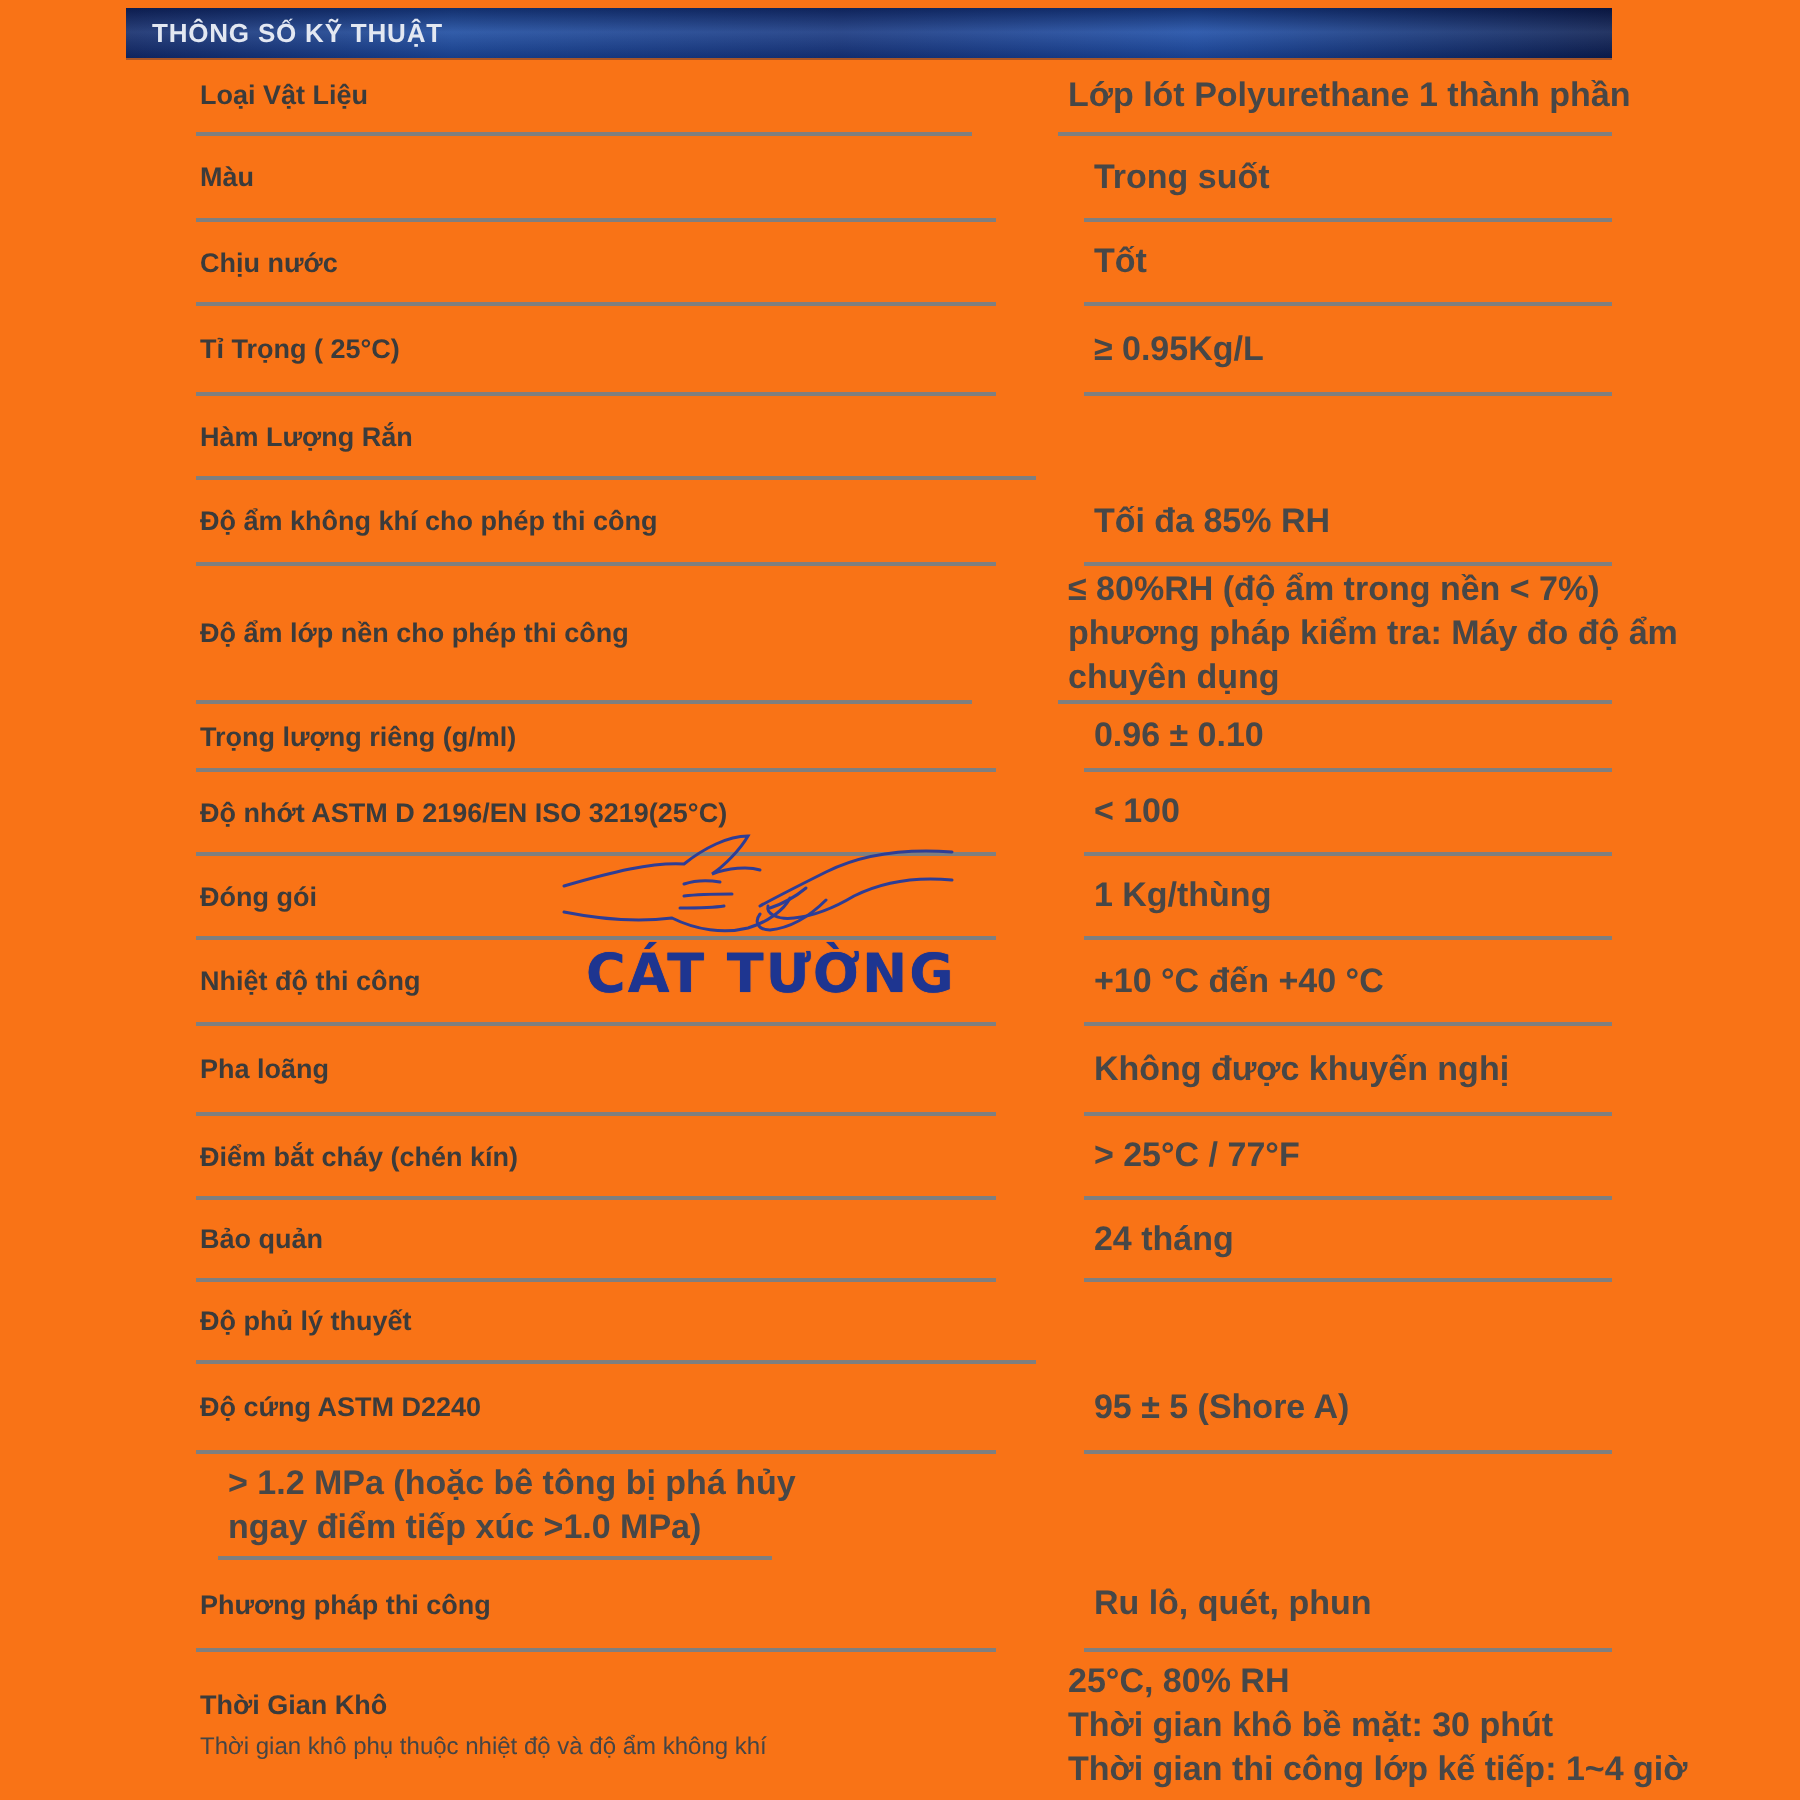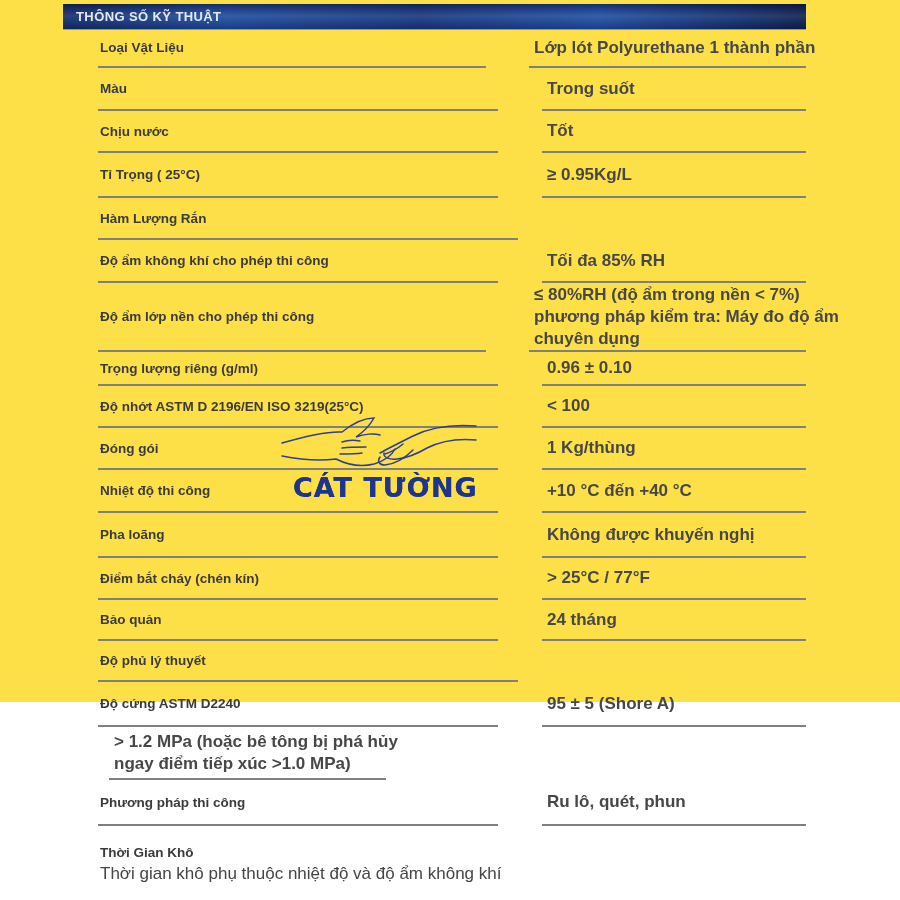--- a/index.html
+++ b/index.html
@@ -1,21 +1,21 @@
 <!DOCTYPE html>
 <html><head>
 <meta charset="utf-8">
 <style>
   html,body{margin:0;padding:0;background:#ffffff;}
   body{
     width:900px;height:900px;overflow:hidden;
     font-family:"Liberation Sans","DejaVu Sans",sans-serif;
     -webkit-font-smoothing:antialiased;
   }
-  .sheet{position:relative;width:900px;height:702px;background:#fde047;}
+  .sheet{position:relative;width:900px;height:900px;background:#f97316;}
 
   
   .titlebar{
     position:absolute;left:63px;top:4px;width:743px;height:25px;
     background:
       linear-gradient(180deg, rgba(4,8,38,.42) 0%, rgba(255,255,255,.10) 48%, rgba(0,0,28,.18) 100%),
       linear-gradient(90deg, #122b6b 0%, #1c4ba0 22%, #16367f 48%, #1d4da6 72%, #0c1f52 100%);
     box-shadow:0 1px 0 rgba(20,30,70,.35);
   }
   .titlebar .title{
@@ -33,21 +33,21 @@
   .cl{width:420px;padding-left:2px;margin-left:35px;}
   .gap{width:46px;}
   .cr{width:277px;padding-left:5px;}
   .row-last .cl,.row-last .cr{border-bottom:none;}
 
   .lab{
     font-size:13.5px;font-weight:bold;color:#3b3b3b;
     line-height:21px;white-space:pre;
   }
   .sub{
-    font-size:17px;font-weight:normal;color:#454545;
+    font-size:12px;font-weight:normal;color:#454545;
     line-height:21px;white-space:pre;
   }
   .val{
     font-size:17px;font-weight:bold;color:#474747;
     line-height:22px;white-space:pre;
   }
 
   
   .h39{height:39px}.h43{height:43px}.h42{height:42px}.h45{height:45px}
   .h69{height:69px}.h34{height:34px}.h41{height:41px}.h53{height:53px}
@@ -248,20 +248,25 @@
           <span class="val">Ru lô, quét, phun</span>
         </div>
     </div>
 
     <div class="row h74 row-last">
       <div class="cl">
         <span class="lab">Thời Gian Khô</span>
         <span class="sub">Thời gian khô phụ thuộc nhiệt độ và độ ẩm không khí</span>
       </div>
       <div class="gap"></div>
+      <div class="cr">
+          <span class="val">25°C, 80% RH
+Thời gian khô bề mặt: 30 phút
+Thời gian thi công lớp kế tiếp: 1~4 giờ</span>
+        </div>
     </div>
 
   </div>
 
   <div class="watermark">
     <svg class="hands" width="196" height="62" viewBox="0 0 196 62" fill="none" xmlns="http://www.w3.org/2000/svg">
       <g stroke="#2e3d95" stroke-width="1.5" stroke-linecap="round" fill="none">
         <path d="M1 27 C 25 20 45 15 61 16 C 71 8 83 2 93 2 C 89 9 81 17 75 21 C 83 18 93 17 99 19"></path>
         <path d="M1 40 C 21 44 39 45 55 43 C 67 49 81 51 93 48 C 103 45 111 39 114 33"></path>
         <path d="M61 26 C 67 24 73 24 79 25"></path>

